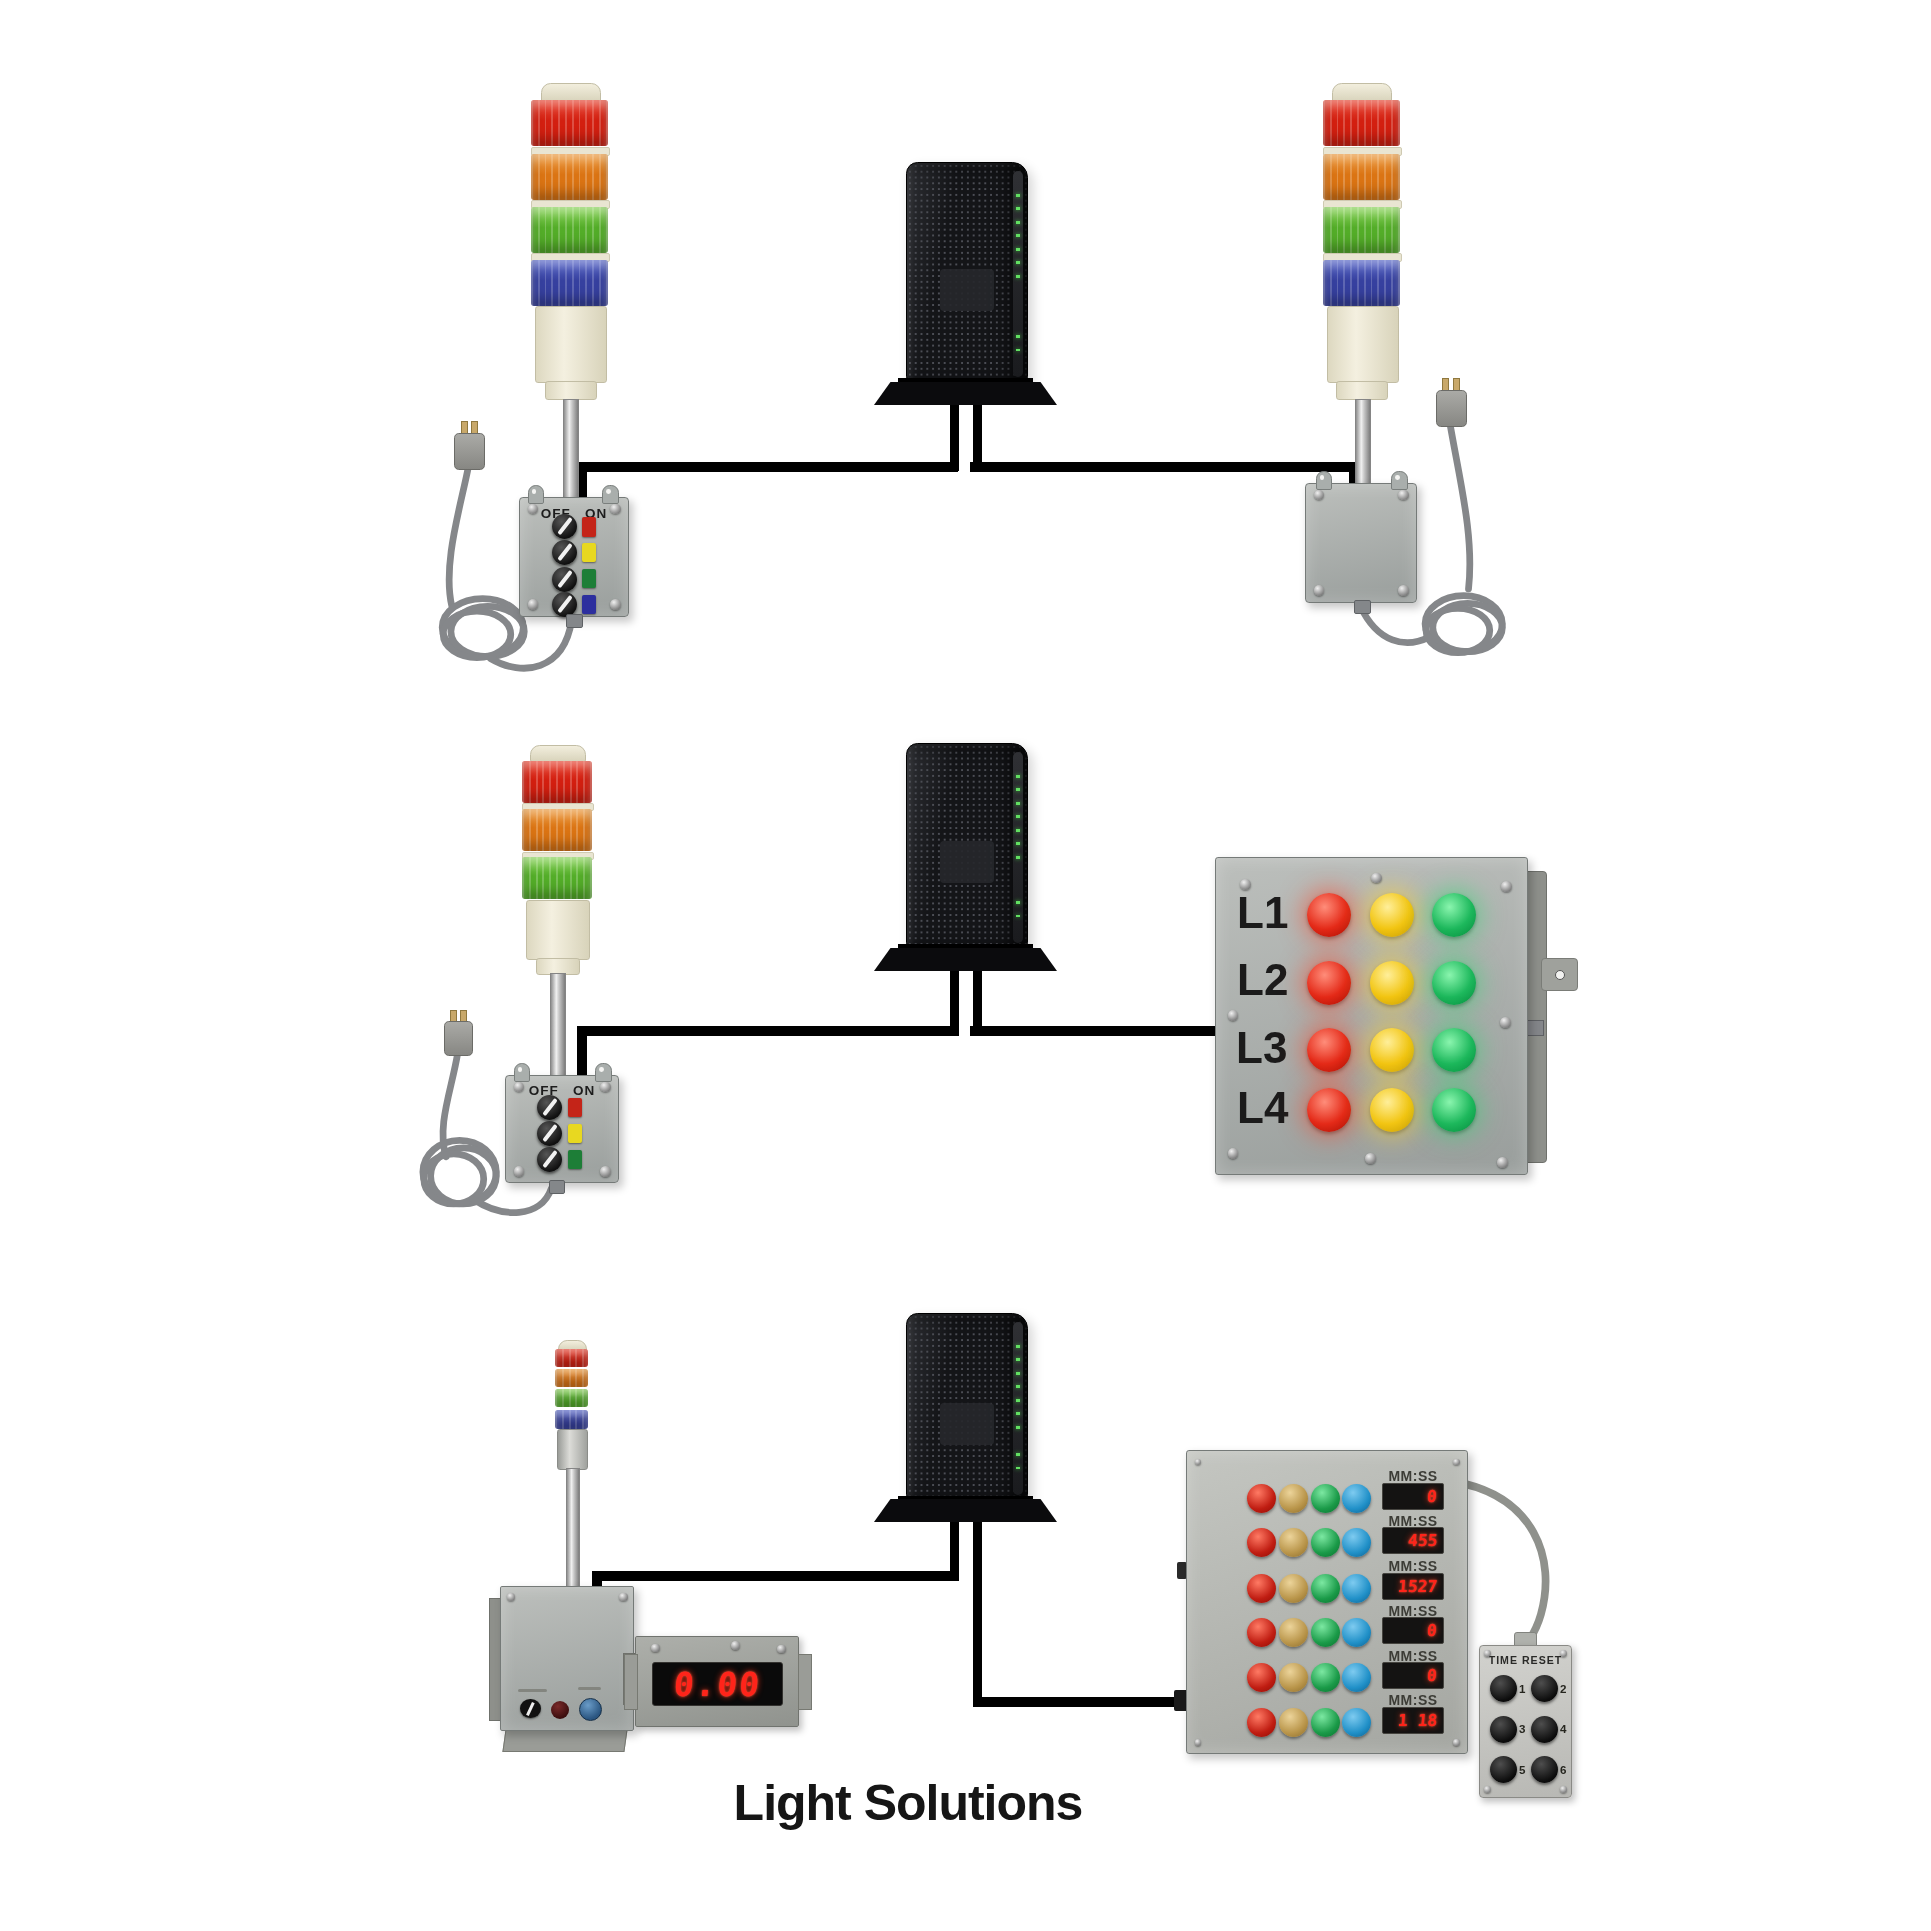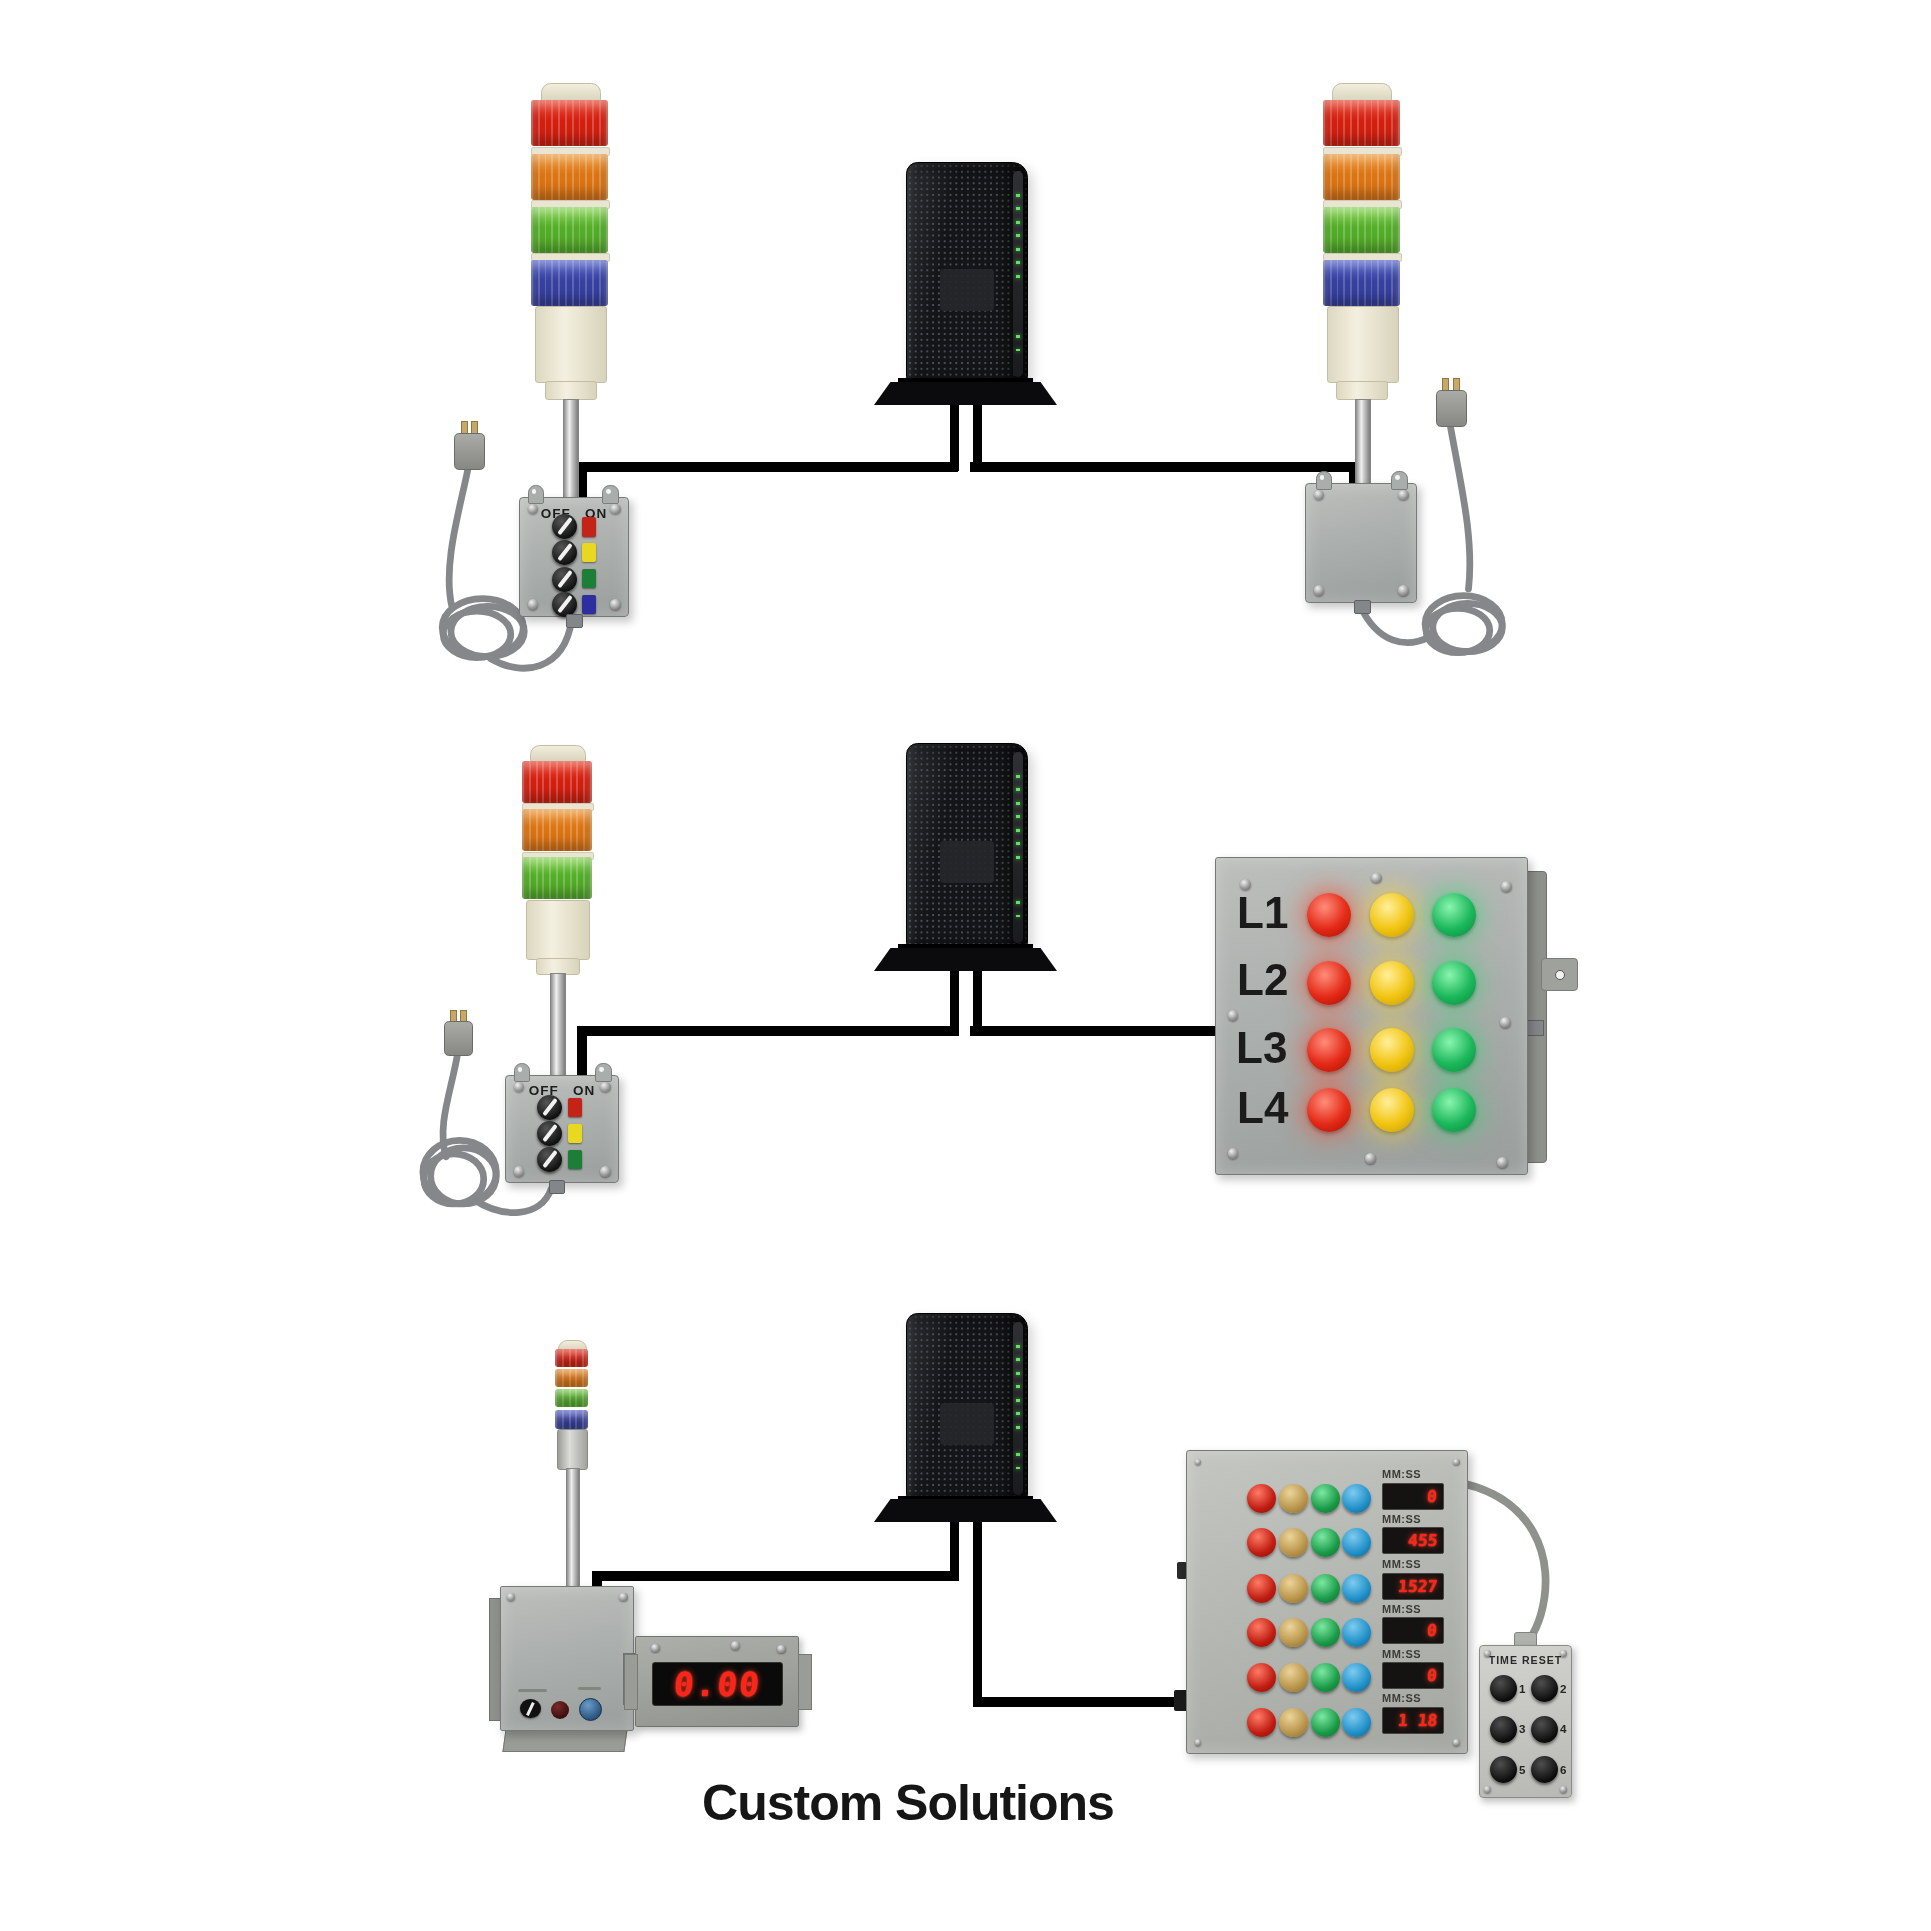--- a/index.html
+++ b/index.html
@@ -42,21 +42,21 @@
   .bb2btn.yellow{background:radial-gradient(circle at 40% 32%,#ffef9a,#f2c512 55%,#c49a02);box-shadow:0 0 23px 4.8px rgba(255,210,40,.55),0 1.9px 3.9px rgba(0,0,0,.35);}
   .bb2btn.green{background:radial-gradient(circle at 40% 32%,#8af5ae,#1db85c 55%,#048a3c);box-shadow:0 0 23px 4.8px rgba(40,220,110,.5),0 1.9px 3.9px rgba(0,0,0,.35);}
   
   .pbtn{position:absolute;width:29px;height:29px;border-radius:50%;box-shadow:0 1.9px 2.9px rgba(0,0,0,.4);}
   .pbtn.red{background:radial-gradient(circle at 38% 30%,#ff7a64,#c01d12 60%,#8c0b04);}
   .pbtn.tan{background:radial-gradient(circle at 38% 30%,#ecd49a,#b9954a 60%,#8a6a2a);}
   .pbtn.green{background:radial-gradient(circle at 38% 30%,#7ce8a2,#1a9a48 60%,#0a6e2e);}
   .pbtn.blue{background:radial-gradient(circle at 38% 30%,#7ecbf0,#2090c8 60%,#0e5e8c);}
   .minidisp{position:absolute;width:62px;height:27px;background:#141312;border:1.9px solid #45443f;border-radius:1.9px;
             display:flex;align-items:center;justify-content:flex-end;padding:0 5.8px;box-sizing:border-box;}
-  .mlabel{position:absolute;width:62px;text-align:left;font-size:11px;font-weight:bold;color:#3c3c36;letter-spacing:0.5px;}
+  .mlabel{position:absolute;width:62px;text-align:center;font-size:14px;font-weight:bold;color:#3c3c36;letter-spacing:0.5px;}
   .seven{font-family:"DejaVu Sans Mono",monospace;font-weight:bold;color:#ff241a;
          text-shadow:0 0 6.8px rgba(255,50,25,.85),0 0 1.9px rgba(255,120,90,.9);transform:skewX(-5deg);}
   
   .router{position:absolute;width:120px;border-radius:11.6px 15.4px 9.7px 9.7px;border:1px solid #000;
           background:linear-gradient(100deg,rgba(70,72,78,.5),rgba(0,0,0,0) 32%),
                      radial-gradient(rgba(82,84,92,.9) 0.8px,rgba(0,0,0,0) 1.4px),#141518;
           background-size:auto,5.8px 5.8px;
           box-shadow:inset -15.4px 0 19.3px rgba(0,0,0,.75), inset 2.9px 1.9px 7.7px rgba(255,255,255,.10), 4.8px 5.8px 11.6px rgba(0,0,0,.16);}
   .router .edge{position:absolute;right:3.9px;top:7.7px;bottom:7.7px;width:9.7px;background:linear-gradient(180deg,#2f3034,#1a1b1e);border-radius:5.8px;}
   .router .leds{position:absolute;right:6.8px;top:31px;width:3.9px;height:85px;
@@ -393,16 +393,16 @@
     <div class="pnum" style="left:39px;top:76px">3</div>
     <div class="pnum" style="left:80px;top:76px">4</div>
     <div class="pnum" style="left:39px;top:117px">5</div>
     <div class="pnum" style="left:80px;top:117px">6</div>
     <div class="screw s7" style="left:3.9px;top:3.9px"></div>
     <div class="screw s7" style="left:80px;top:3.9px"></div>
     <div class="screw s7" style="left:3.9px;top:140px"></div>
     <div class="screw s7" style="left:80px;top:140px"></div>
   </div>
 
-  <div class="caption" style="left:908px;top:1778px">Custom Solutions</div>
+  <div class="caption" style="left:908px;top:1778px">Light Solutions</div>
 
 </div>
 
 
 </body></html>

